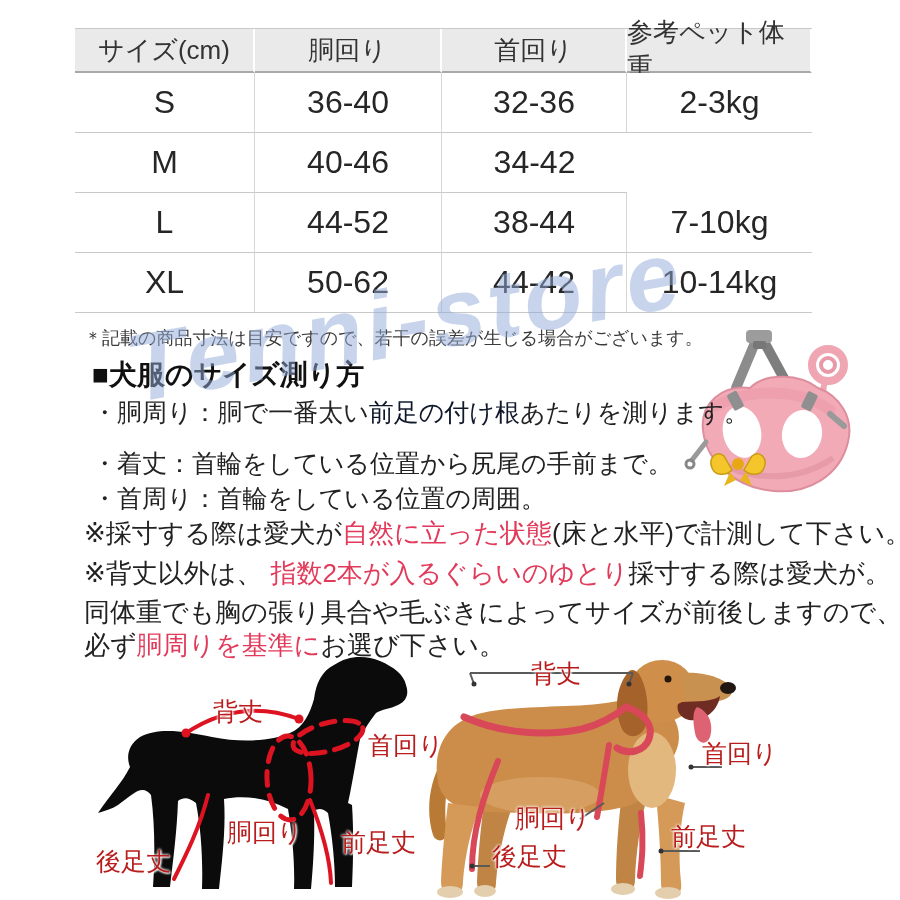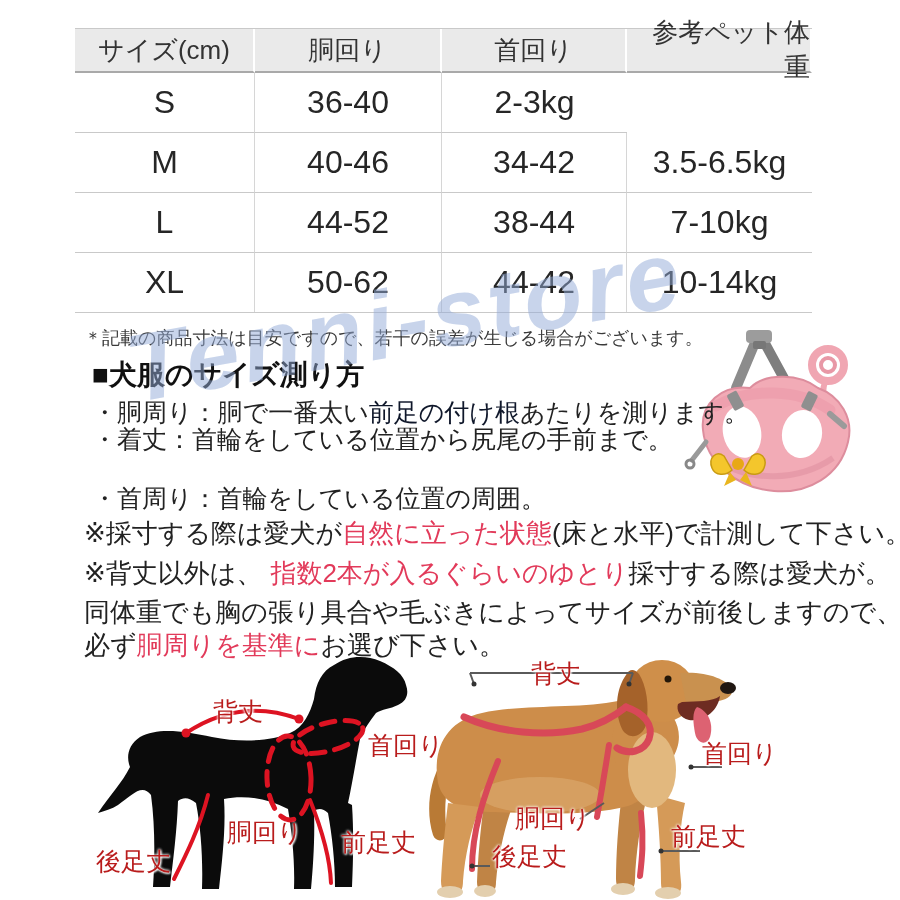--- a/index.html
+++ b/index.html
@@ -3,41 +3,41 @@
 <meta charset="utf-8">
 <title>Size chart</title>
 <style>
   html,body{margin:0;padding:0;background:#fff;}
   .canvas{position:relative;width:900px;height:900px;background:#ffffff;overflow:hidden;
           font-family:"Liberation Sans","DejaVu Sans",sans-serif;color:#222;}
 
   
   .size-table{position:absolute;left:75px;top:28px;width:737px;z-index:5;
               border-top:1px solid #c9c9c9;border-bottom:1px solid #c9c9c9;}
-  .trow{display:grid;grid-template-columns:180px 187px 185px 185px;text-align:right;}
+  .trow{display:grid;grid-template-columns:180px 187px 185px 185px;}
   .tcell{display:flex;align-items:center;justify-content:center;
          height:59px;font-size:32px;color:#262626;border-right:1px solid #d6d6d6;
          border-bottom:1px solid #c9c9c9;background:#fff;}
   .tcell:last-child{border-right:none;}
   .trow.header .tcell{height:42px;font-size:26px;color:#333;
          border-right:2px solid #ffffff;border-bottom:2px solid #a9a9a9;}
   .trow:last-child .tcell{border-bottom:none;}
 
   
   .watermark{position:absolute;left:118px;top:316px;z-index:30;
              font-size:96px;font-weight:bold;font-style:italic;letter-spacing:4px;
              white-space:nowrap;opacity:.5;transform:rotate(-10deg);transform-origin:0 0;
              pointer-events:none;}
 
   
   .disclaimer{position:absolute;left:84px;top:326px;font-size:18px;color:#3a3a3a;z-index:6;}
   .howto-heading{position:absolute;left:92px;top:356px;font-size:28px;font-weight:bold;color:#101010;z-index:6;}
   .bullet{position:absolute;left:92px;font-size:25px;color:#222;z-index:6;white-space:nowrap;}
   .caution{position:absolute;left:84px;font-size:26px;color:#222;z-index:6;white-space:nowrap;}
-  .b1{top:396px}.b2{top:423px}.b3{top:482px}
+  .b1{top:396px}.b2{top:447px}.b3{top:482px}
   .c1{top:516px}.c2{top:556px}.c3{top:595px}.c4{top:628px}
 
   
   .dlabel{position:absolute;font-size:25px;color:#b91c1c;z-index:15;white-space:nowrap;
           text-shadow:0 0 3px #fff,0 0 3px #fff,1px 1px 2px #fff;}
   .ld-back{left:213px;top:695px}.ld-neck{left:368px;top:729px}.ld-girth{left:227px;top:816px}
   .ld-front{left:341px;top:826px}.ld-rear{left:96px;top:845px}
   .rd-back{left:531px;top:657px}.rd-neck{left:702px;top:737px}.rd-girth{left:515px;top:802px}
   .rd-front{left:671px;top:820px}.rd-rear{left:492px;top:840px}
 
@@ -52,27 +52,27 @@
   <div class="size-table">
     <div class="trow header">
       <div class="tcell" style="background-color: rgb(234, 234, 234);">サイズ(cm)</div>
       <div class="tcell" style="background-color: rgb(234, 234, 234);">胴回り</div>
       <div class="tcell" style="background-color: rgb(234, 234, 234);">首回り</div>
       <div class="tcell" style="background-color: rgb(234, 234, 234);">参考ペット体重</div>
     </div>
     <div class="trow">
       <div class="tcell">S</div>
       <div class="tcell">36-40</div>
+      <div class="tcell">32-36</div>
       <div class="tcell">2-3kg</div>
     </div>
     <div class="trow">
       <div class="tcell">M</div>
       <div class="tcell">40-46</div>
       <div class="tcell">34-42</div>
-      <div class="tcell">3.5-6.5kg</div>
     </div>
     <div class="trow">
       <div class="tcell">L</div>
       <div class="tcell">44-52</div>
       <div class="tcell">38-44</div>
       <div class="tcell">7-10kg</div>
     </div>
     <div class="trow">
       <div class="tcell">XL</div>
       <div class="tcell">50-62</div>

